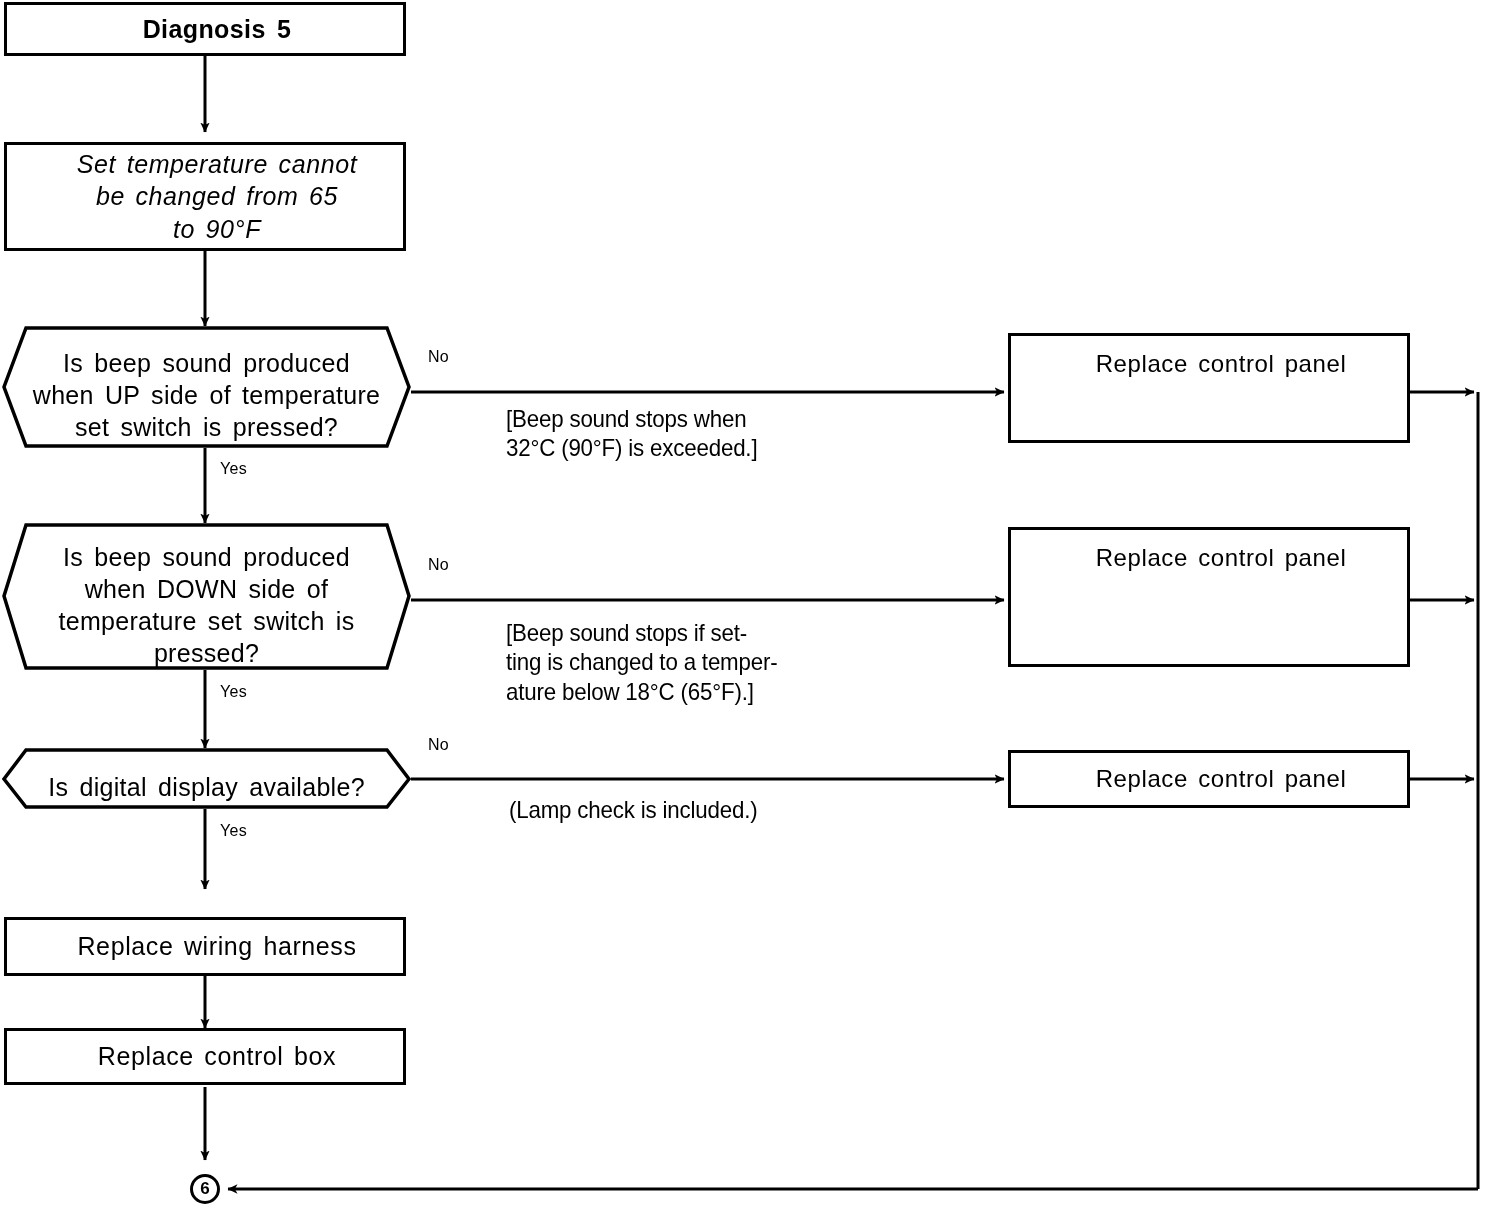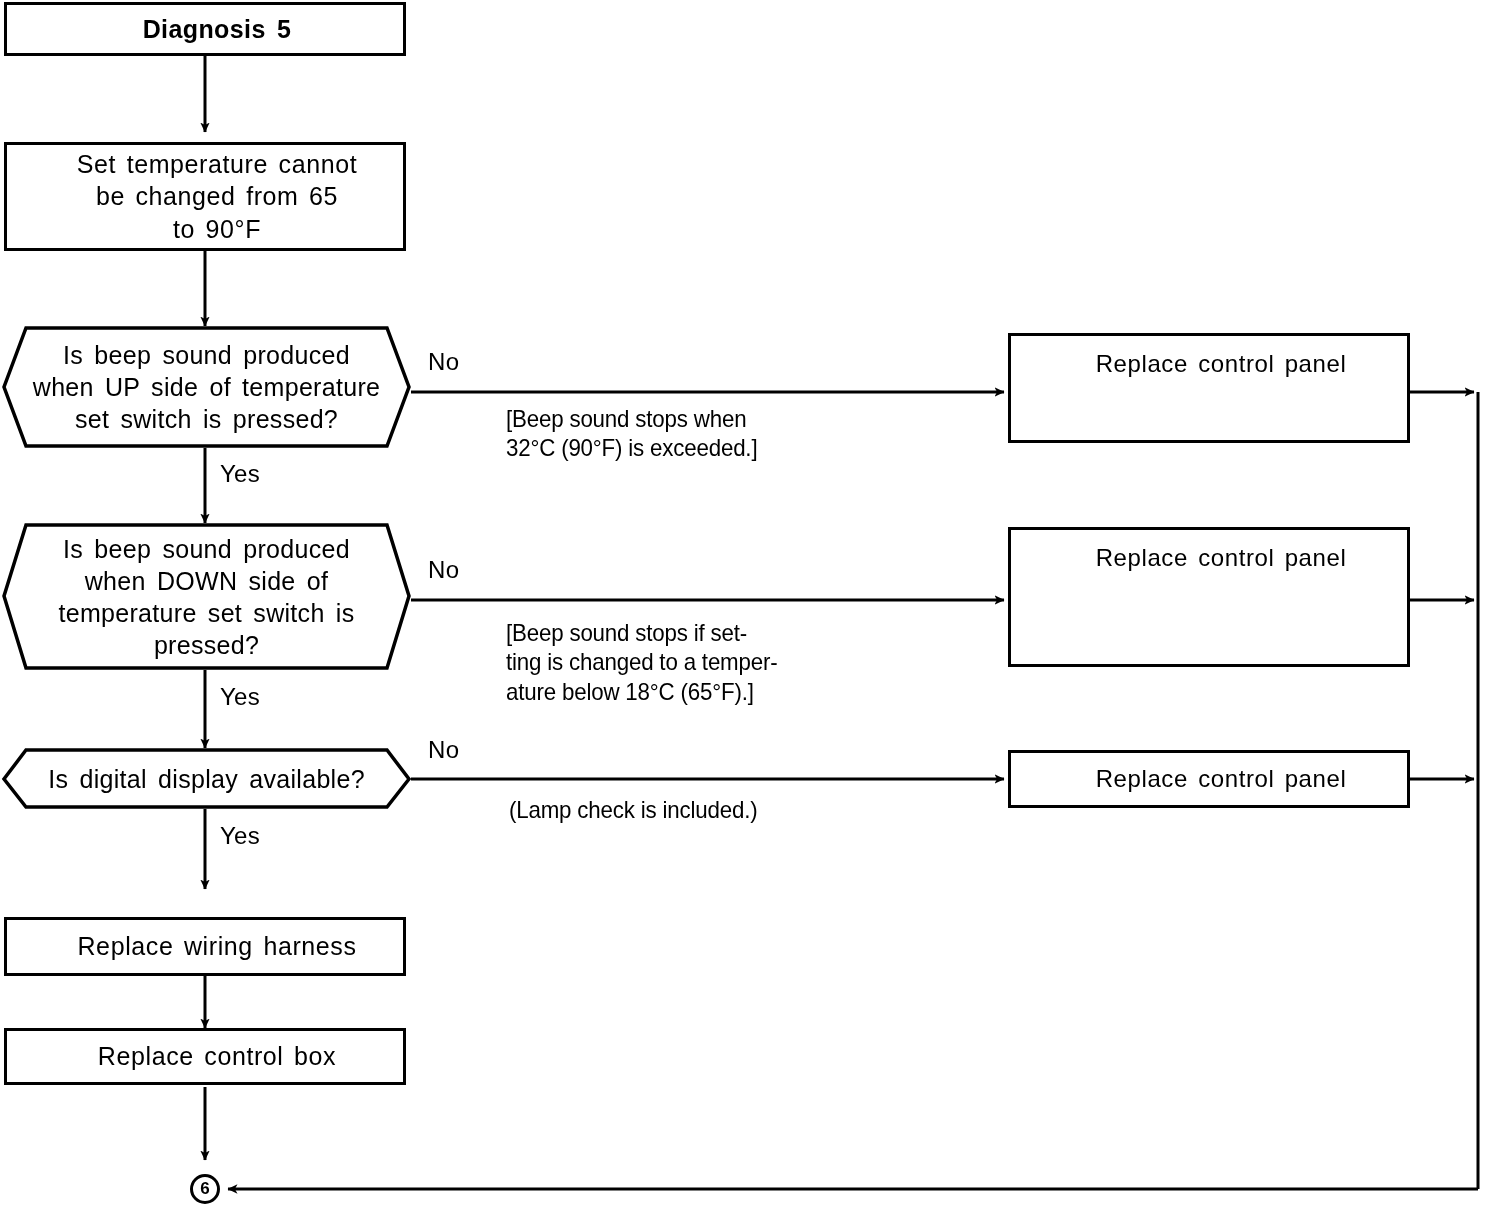--- a/index.html
+++ b/index.html
@@ -68,35 +68,35 @@
   }
   .hex svg {
     position: absolute;
     left: 0;
     top: 0;
     overflow: visible;
   }
   .hex .hextxt {
     position: absolute;
     left: 0;
-    top: 0;
+    top: 8px;
     width: 100%;
     height: 100%;
     display: flex;
     align-items: center;
     justify-content: center;
     text-align: center;
     font-size: 25px;
     line-height: 1.28;
     letter-spacing: 0.3px;
     word-spacing: 4px;
   }
   .edgelabel {
     position: absolute;
-    font-size: 24px;
+    font-size: 16px;
     letter-spacing: 0.3px;
     white-space: nowrap;
   }
   .note {
     position: absolute;
     font-size: 24px;
     line-height: 1.22;
     letter-spacing: -0.2px;
     white-space: pre-line;
     font-stretch: condensed;
@@ -159,21 +159,21 @@
 
       <line x1="1478" y1="1189" x2="228" y2="1189" marker-end="url(#ah)"></line>
     </g>
   </svg>
 
   <div class="node rectbox title" style="left:4px; top:2px; width:402px; height:54px;">
     <div class="txt">Diagnosis 5</div>
   </div>
 
   <div class="node rectbox proc" style="left:4px; top:142px; width:402px; height:109px;">
-    <div class="txt" style="white-space:pre-line;">Set temperature cannot
+    <div class="txt" style="white-space:pre-line;font-style:italic;">Set temperature cannot
 be changed from 65
 to 90°F</div>
   </div>
 
   <div class="hex" style="left:2px; top:326px; width:409px; height:122px;">
     <svg width="409" height="122" viewBox="0 0 409 122">
       <path d="M24,2 L385,2 L407,61 L385,120 L24,120 L2,61 Z" fill="#fff" stroke="#000" stroke-width="3.5"></path>
     </svg>
     <div class="hextxt" style="white-space:pre-line;">Is beep sound produced
 when UP side of temperature

